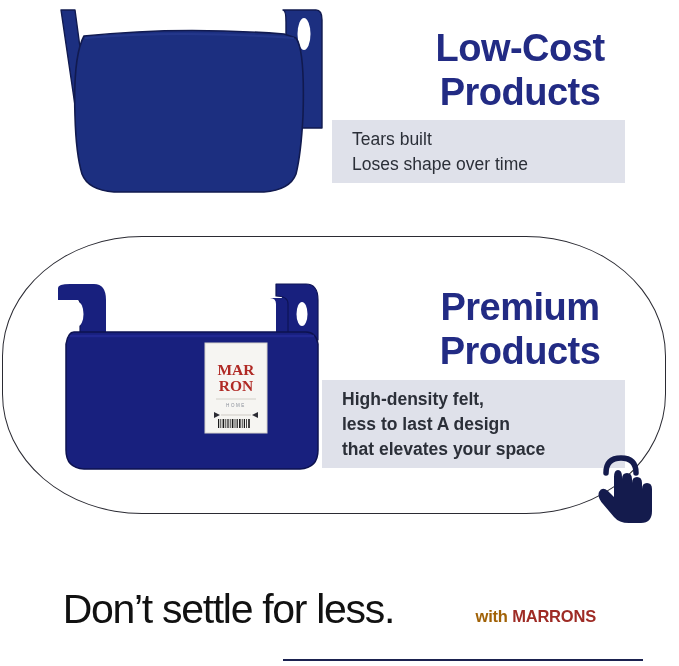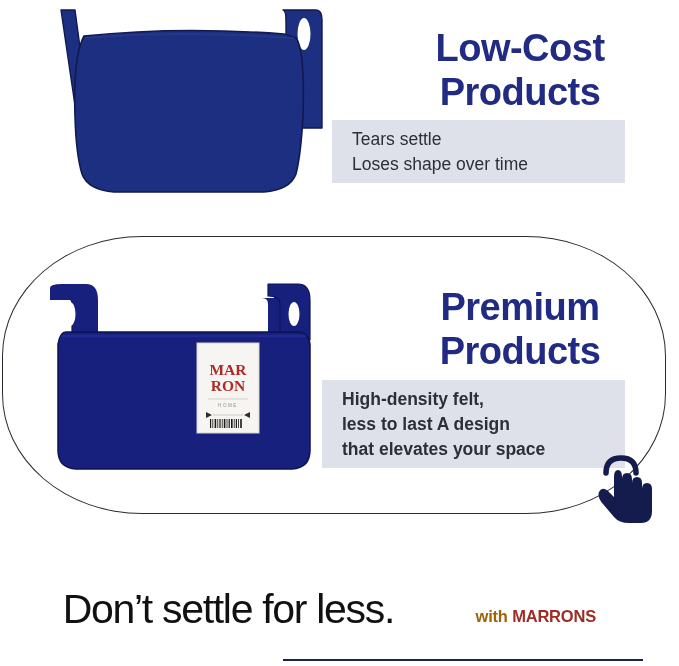--- a/index.html
+++ b/index.html
@@ -114,27 +114,27 @@
       <path d="M57 34 Q150 26 266 34" fill="none" stroke="#2a3d93" stroke-width="2" opacity="0.6"></path>
     </svg>
   </div>
 
   <div class="heading" style="left:370px; top:26px; width:300px;">
     <span>Low-Cost</span>
     <span>Products</span>
   </div>
 
   <div class="info-band" style="left:332px; top:120px; width:293px; height:63px;">
-    <div class="info-line">Tears settle</div>
+    <div class="info-line">Tears built</div>
     <div class="info-line">Loses shape over time</div>
   </div>
 
   <div id="premium-card-outline"></div>
 
-  <div class="basket-wrap" style="left:36px; top:282px; width:300px; height:200px;">
+  <div class="basket-wrap" style="left:44px; top:282px; width:300px; height:200px;">
     <svg class="basket-svg" width="300" height="200" viewBox="0 0 300 200" aria-hidden="true">
 
       <path d="M18 10 Q18 4 30 4 L48 4 Q60 4 60 16 L60 56 L36 56 L36 22 Q36 16 30 16 L18 16 Z" fill="#18207e" stroke="#0e1456" stroke-width="1.2" stroke-linejoin="round"></path>
       <path d="M14 6 Q14 2 26 2 L50 2 Q62 2 62 18 L62 58 L44 58 L44 24 Q44 18 34 18 L14 18 Z" fill="#18207e"></path>
       <ellipse cx="34" cy="32" rx="5.5" ry="12" fill="#ffffff"></ellipse>
 
       <path d="M238 2 Q250 2 250 14 L250 58 L232 58 L232 22 Q232 16 226 16 L238 16 Z" fill="#18207e"></path>
       <path d="M232 2 L262 2 Q274 2 274 18 L274 58 L244 58 L244 22 Q244 14 232 14 Z" fill="#18207e" stroke="#0e1456" stroke-width="1.2" stroke-linejoin="round"></path>
       <ellipse cx="258" cy="32" rx="5.5" ry="12" fill="#ffffff"></ellipse>
 

